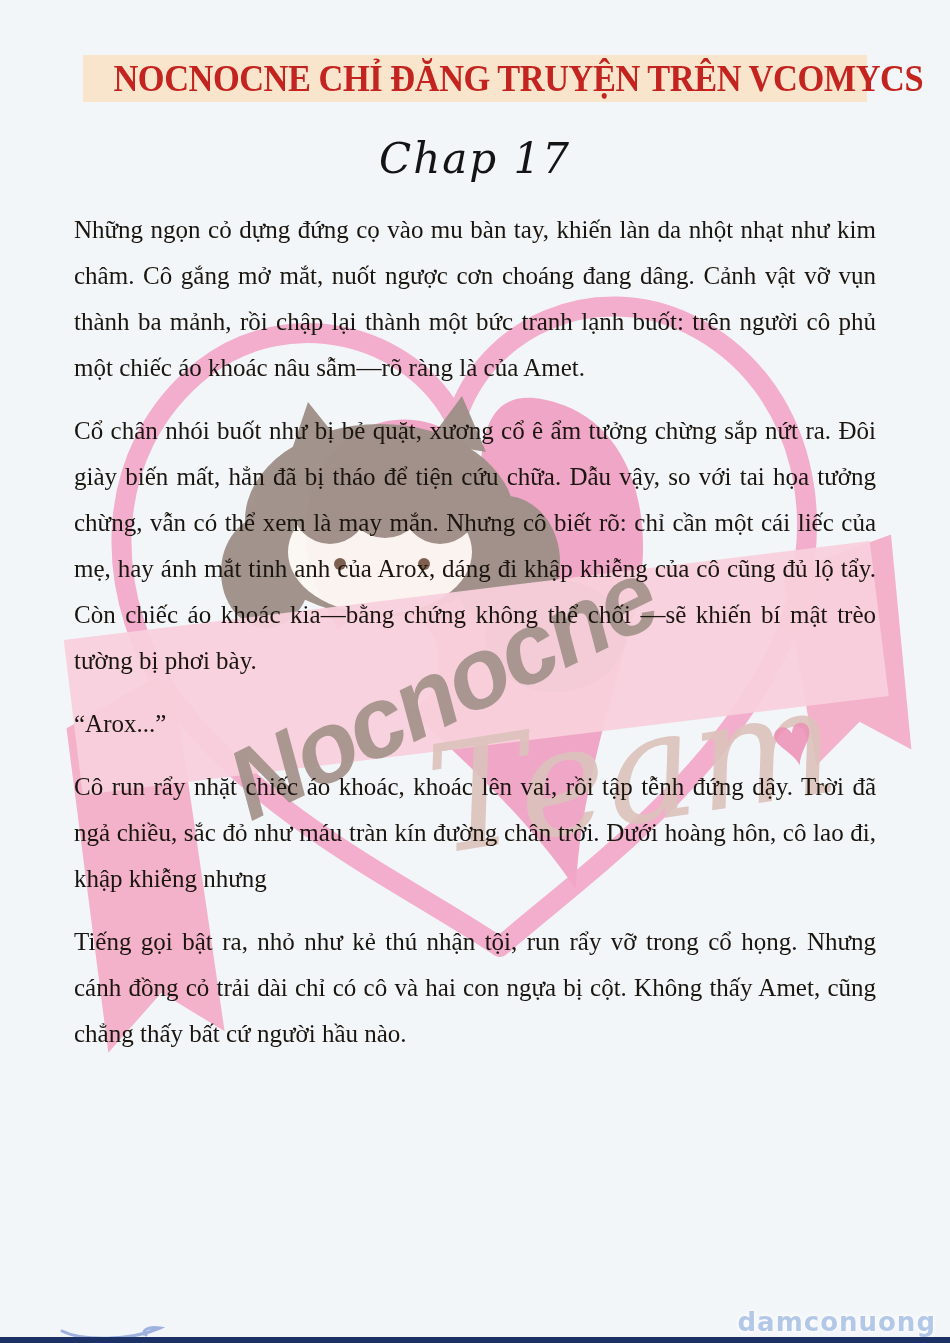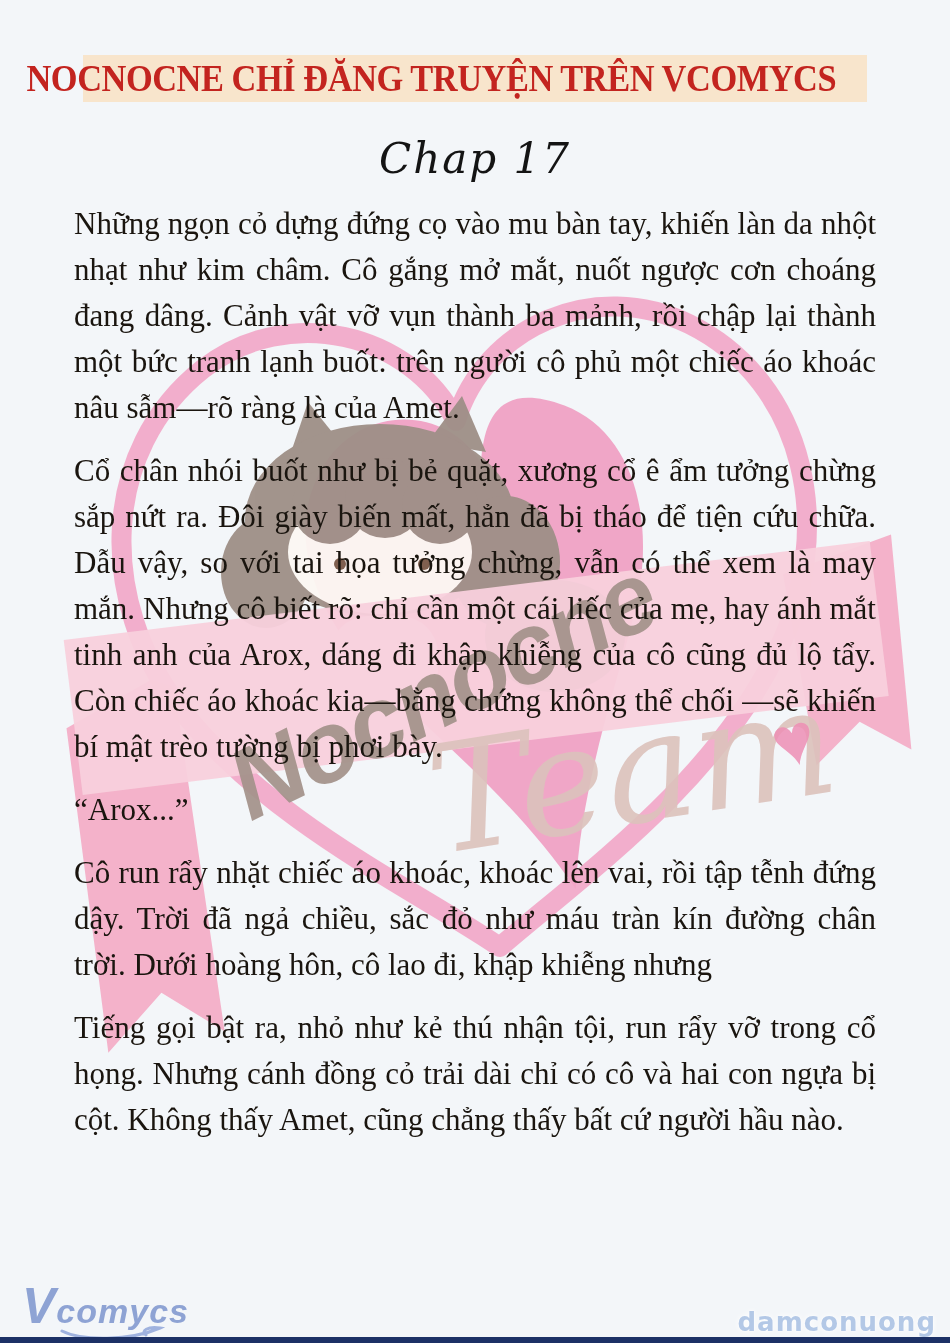--- a/index.html
+++ b/index.html
@@ -28,21 +28,21 @@
     font-size:150px;
     fill:#dcc2bc;opacity:.9;
   }
   .wm-miniheart{font-size:72px;fill:#ee8fb5;opacity:.85;}
   
   .content{position:relative;z-index:1;}
   .banner{
     margin:55px auto 0;
     width:784px;height:47px;
     background:#f8e5cc;
-    display:flex;align-items:center;justify-content:flex-end;
+    display:flex;align-items:center;justify-content:flex-start;
     overflow:visible;
   }
   .banner span{
     color:#c3241f;
     font-weight:700;
     font-size:37px;
     white-space:nowrap;
     transform:scaleX(.93);
     letter-spacing:-.5px;
     font-family:"Liberation Serif", serif;
@@ -51,23 +51,23 @@
     margin-top:32px;
     text-align:center;
     font-family:"DejaVu Serif", serif;
     font-style:italic;
     font-size:42px;
     font-weight:500;
     color:#141414;
     letter-spacing:2px;
   }
   .body-text{
-    margin-top:18px;
+    margin-top:24px;
     padding:0 74px;
-    font-size:31px;
+    font-size:25px;
     line-height:46px;
     color:#1a150f;
     text-align:justify;
   }
   .body-text p{margin:0 0 17px 0;}
   
   .logo-left{
     position:absolute;left:22px;bottom:12px;z-index:2;
     color:#8ea3d4;
     font-family:"Liberation Sans", sans-serif;
@@ -139,20 +139,19 @@
     <div class="chapter">Chap 17</div>
     <div class="body-text">
       <p>Những ngọn cỏ dựng đứng cọ vào mu bàn tay, khiến làn da nhột nhạt như kim châm. Cô gắng mở mắt, nuốt ngược cơn choáng đang dâng. Cảnh vật vỡ vụn thành ba mảnh, rồi chập lại thành một bức tranh lạnh buốt: trên người cô phủ một chiếc áo khoác nâu sẫm—rõ ràng là của Amet.</p>
       <p>Cổ chân nhói buốt như bị bẻ quặt, xương cổ ê ẩm tưởng chừng sắp nứt ra. Đôi giày biến mất, hẳn đã bị tháo để tiện cứu chữa. Dẫu vậy, so với tai họa tưởng chừng, vẫn có thể xem là may mắn. Nhưng cô biết rõ: chỉ cần một cái liếc của mẹ, hay ánh mắt tinh anh của Arox, dáng đi khập khiễng của cô cũng đủ lộ tẩy. Còn chiếc áo khoác kia—bằng chứng không thể chối —sẽ khiến bí mật trèo tường bị phơi bày.</p>
       <p>“Arox...”</p>
       <p>Cô run rẩy nhặt chiếc áo khoác, khoác lên vai, rồi tập tễnh đứng dậy. Trời đã ngả chiều, sắc đỏ như máu tràn kín đường chân trời. Dưới hoàng hôn, cô lao đi, khập khiễng nhưng</p>
       <p>Tiếng gọi bật ra, nhỏ như kẻ thú nhận tội, run rẩy vỡ trong cổ họng. Nhưng cánh đồng cỏ trải dài chỉ có cô và hai con ngựa bị cột. Không thấy Amet, cũng chẳng thấy bất cứ người hầu nào.</p>
     </div>
   </div>
 
-  <span class="logo-left">Vcomycs</span>
   <svg class="logo-swash" width="130" height="16" viewBox="0 0 130 16">
     <path d="M2 6 C 22 16, 70 16, 100 3 C 88 1, 80 6, 86 10" fill="none" stroke="#9fb2de" stroke-width="3" stroke-linecap="round"></path>
   </svg>
   <span class="credit-right">damconuong</span>
   <div class="bottom-bar"></div>
 
 </div>
 
 </body></html>

